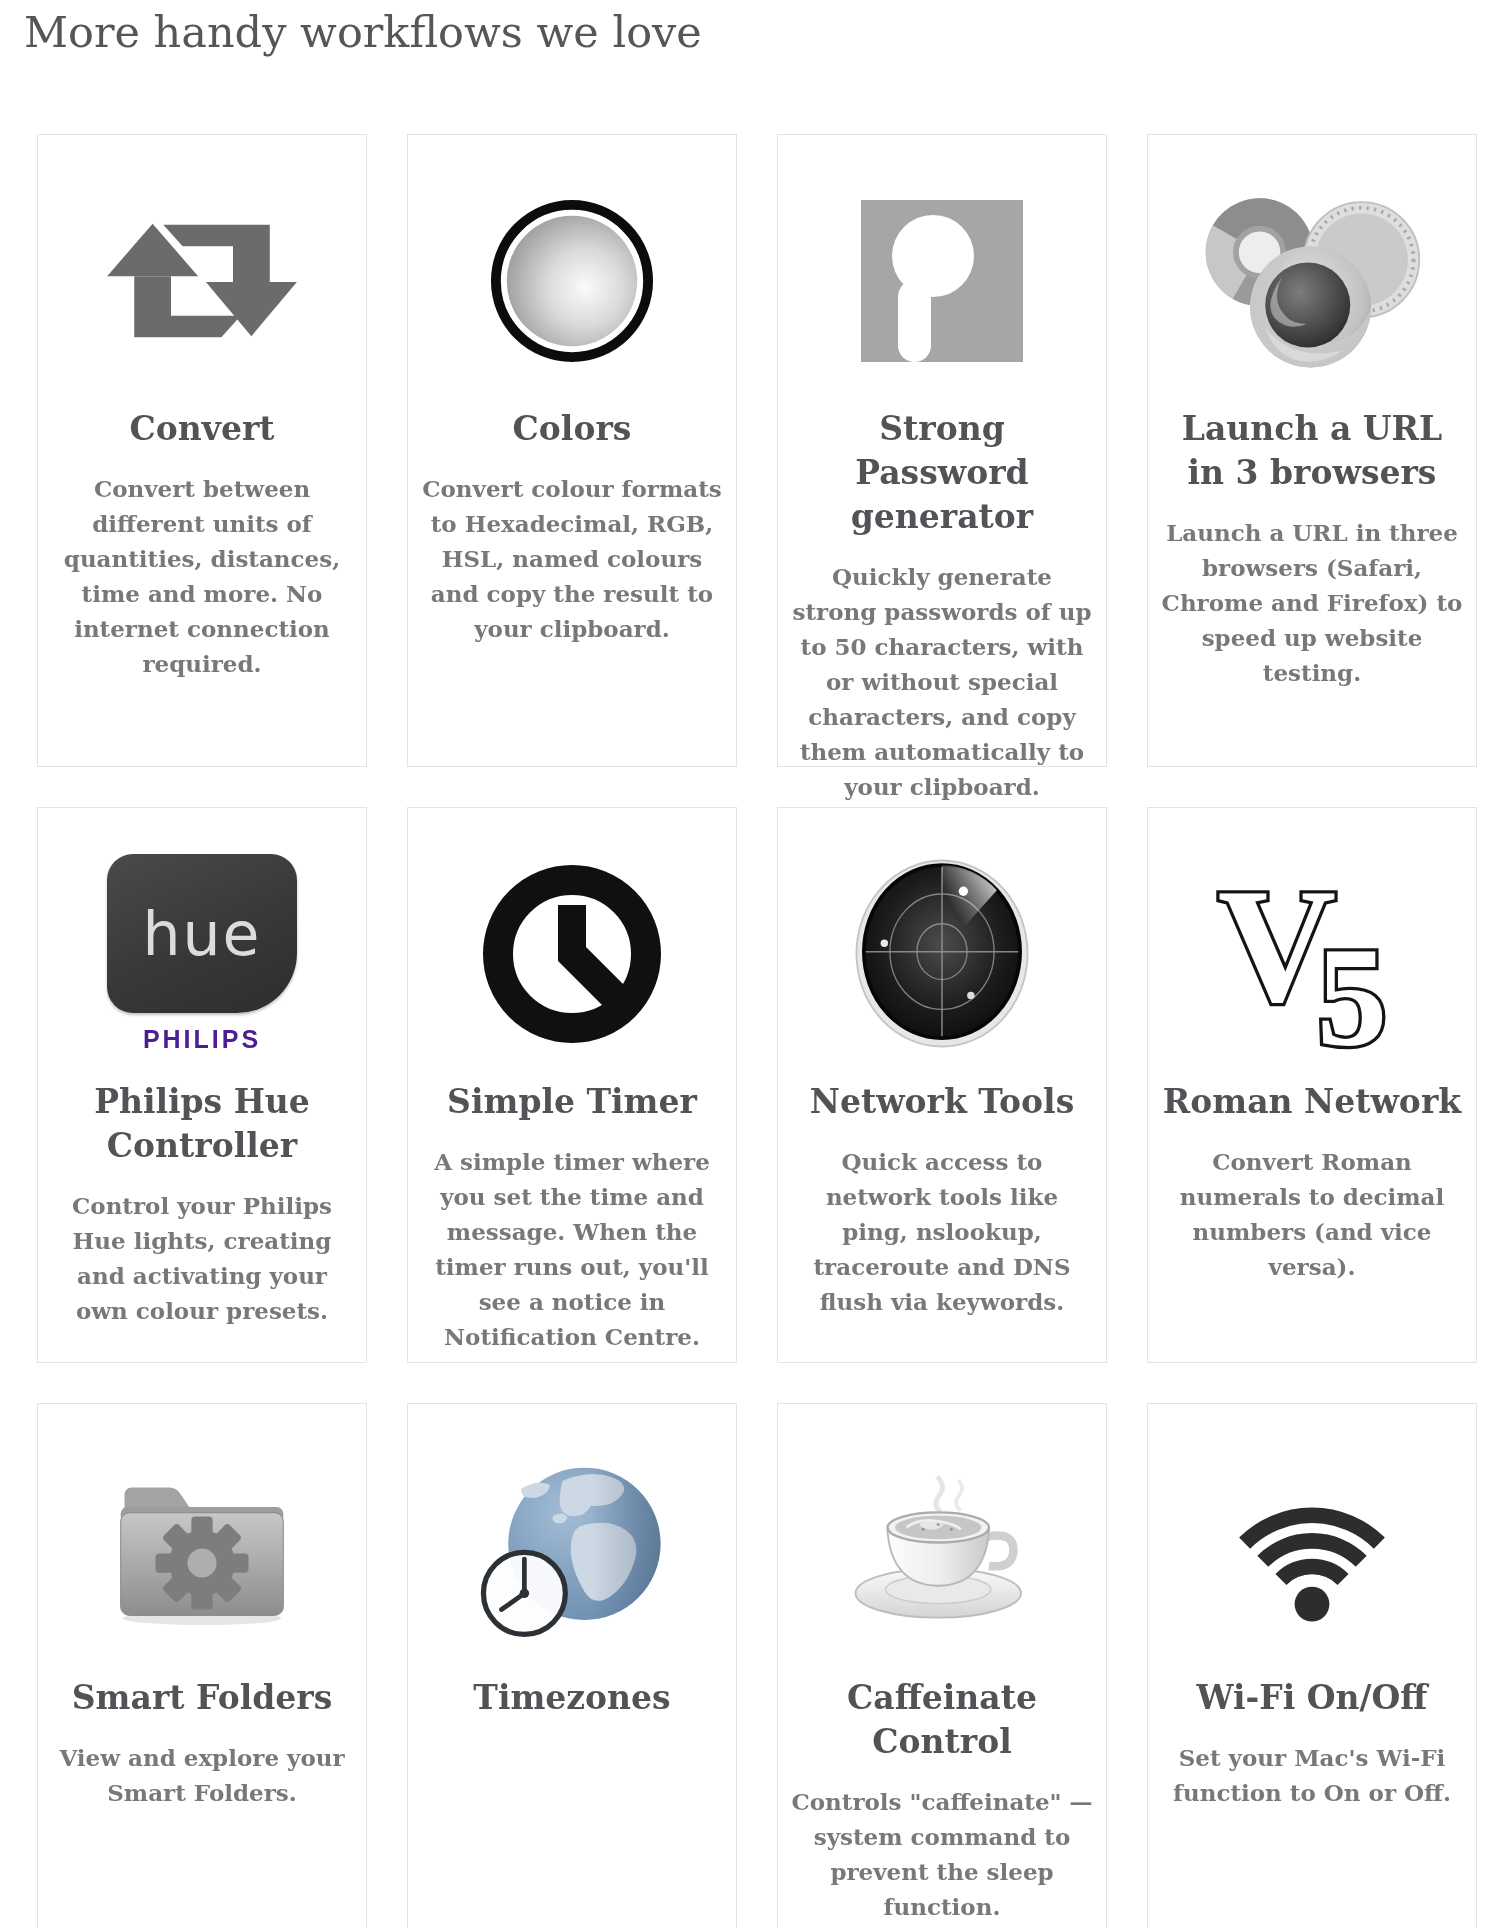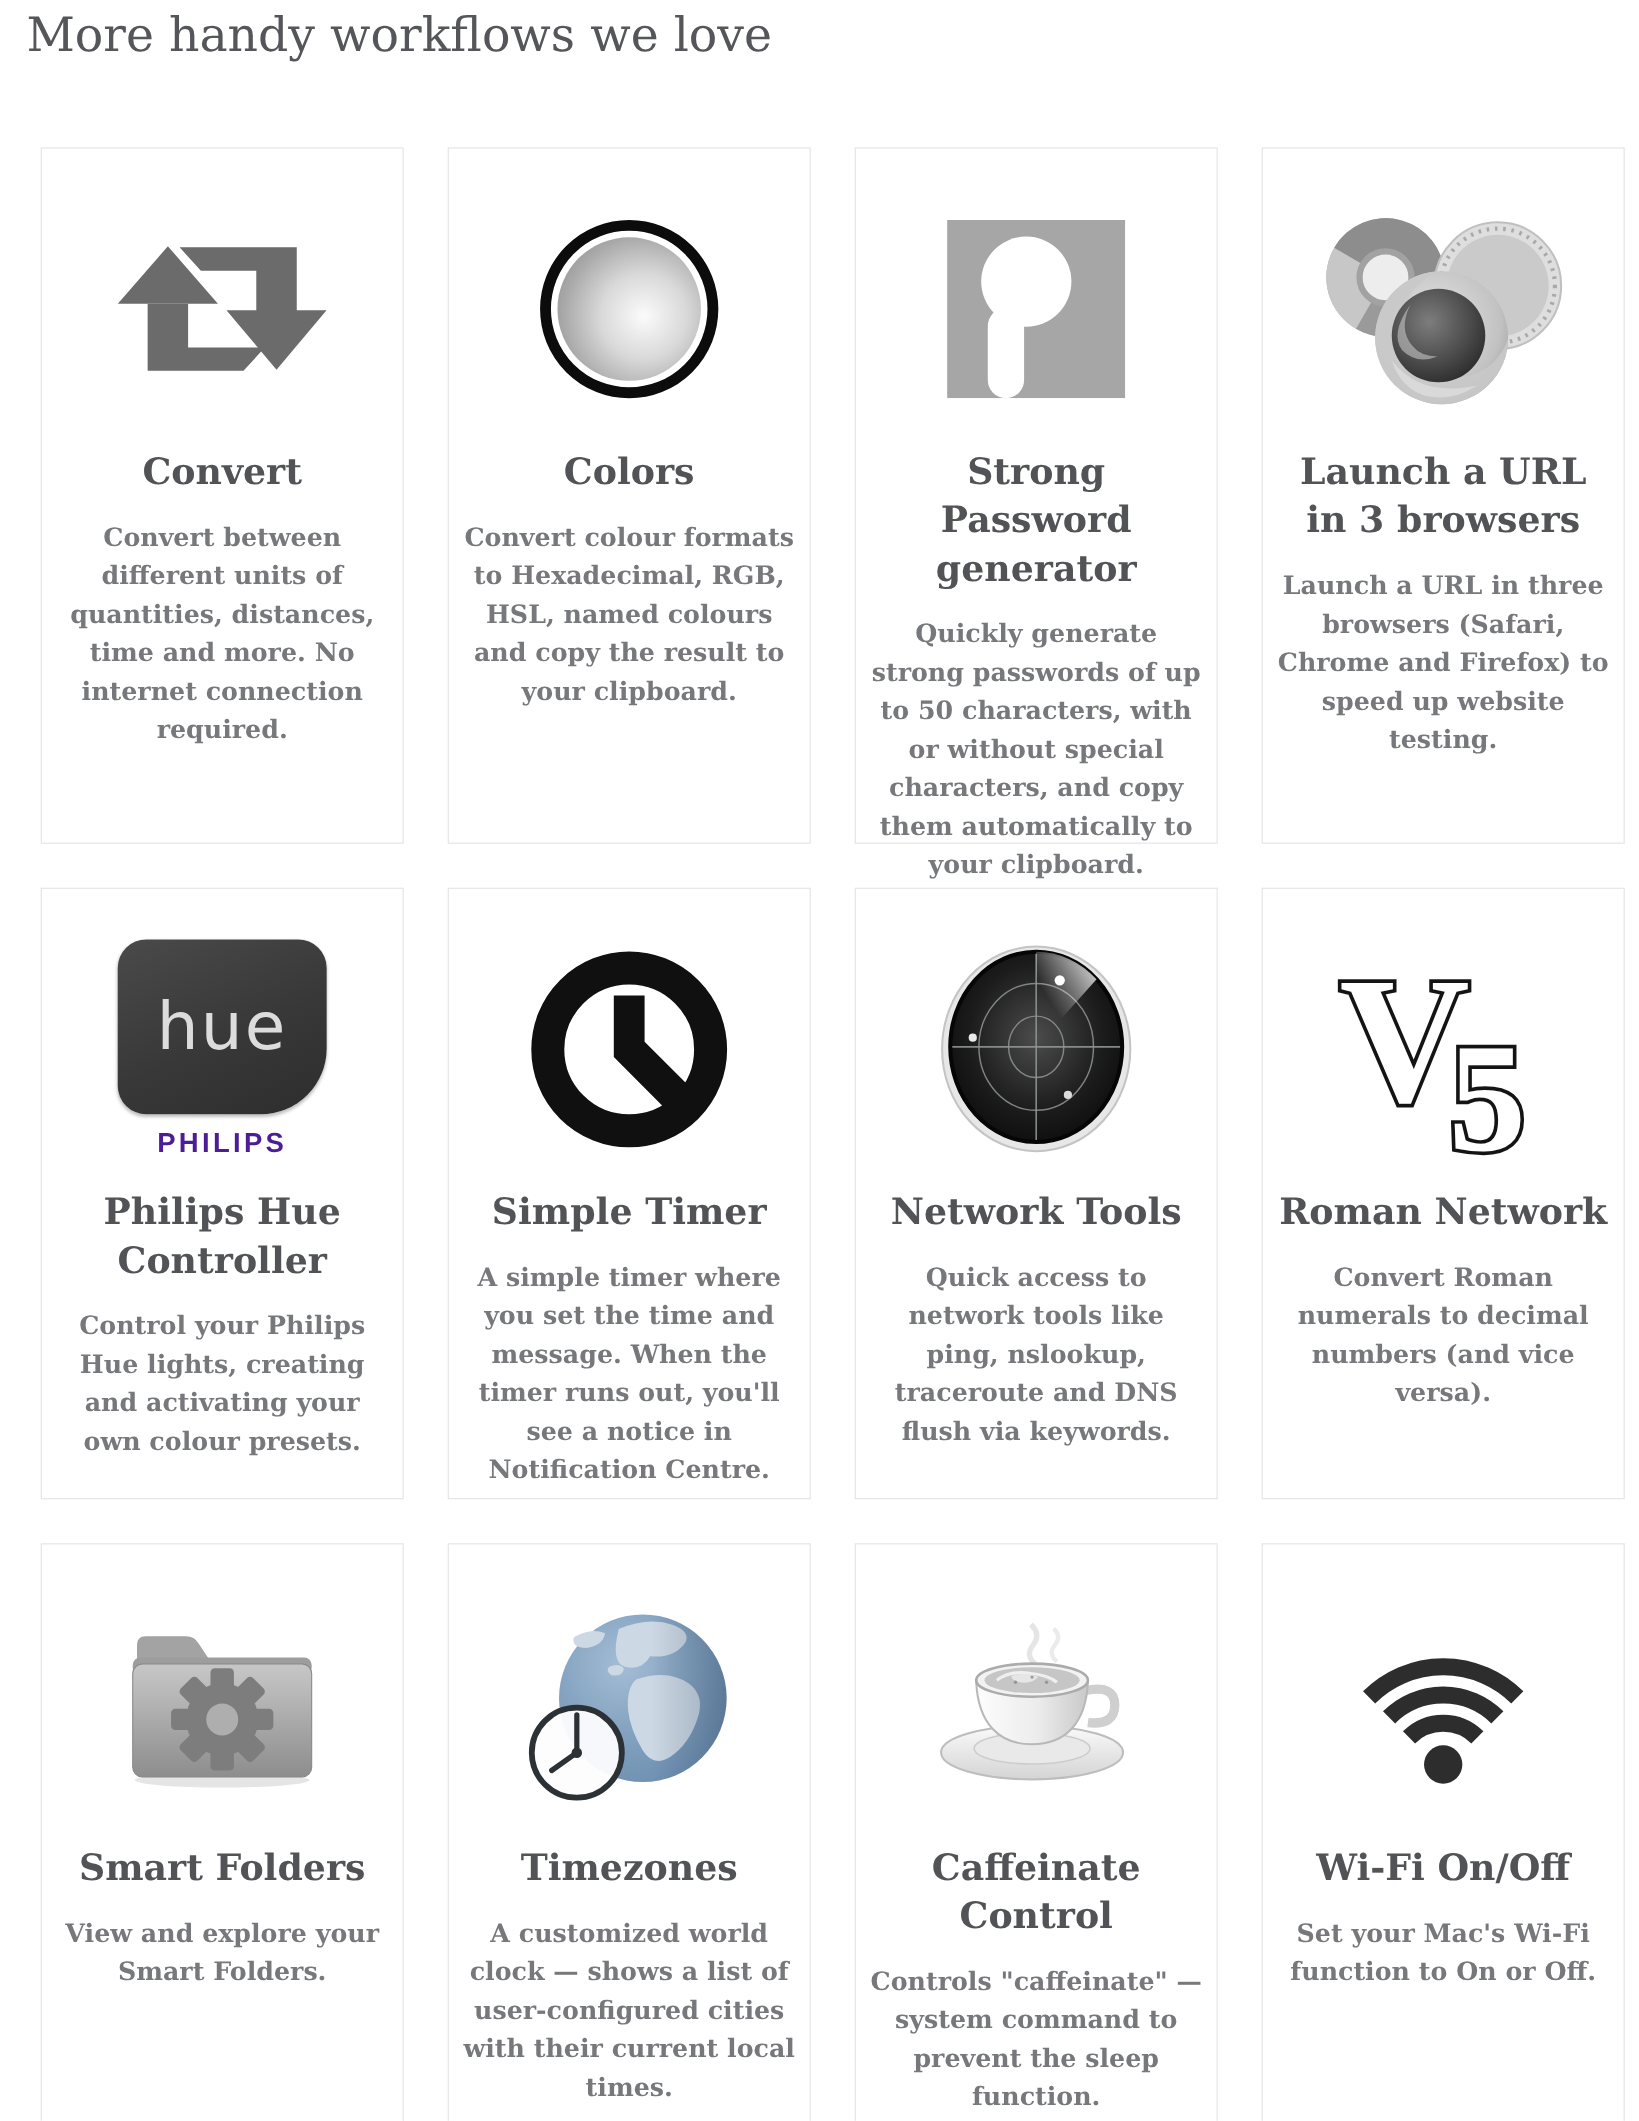--- a/index.html
+++ b/index.html
@@ -232,21 +232,20 @@
         <circle cx="118" cy="88" r="80" fill="url(#shadeG)"></circle>
         <g>
           <circle cx="55" cy="140" r="43" fill="#fdfdfe" fill-opacity="0.95" stroke="#2c3136" stroke-width="5.5"></circle>
           <line x1="55" y1="140" x2="55" y2="104" stroke="#2c3136" stroke-width="5" stroke-linecap="round"></line>
           <line x1="55" y1="140" x2="31" y2="157" stroke="#2c3136" stroke-width="5" stroke-linecap="round"></line>
           <circle cx="55" cy="140" r="5" fill="#2c3136"></circle>
         </g>
       </svg>
     </div>
     <h3 class="card-title">Timezones</h3>
-    <p class="card-desc">A customized world clock — shows a list of user-configured cities with their current local times.</p>
   </article>
 
   <article class="card">
     <div class="icon-box">
       <svg width="188" height="162" viewBox="0 0 200 172">
         <defs>
           <linearGradient id="saucerG" x1="0" y1="0" x2="0" y2="1">
             <stop offset="0%" stop-color="#fafafa"></stop>
             <stop offset="100%" stop-color="#d4d4d4"></stop>
           </linearGradient>

